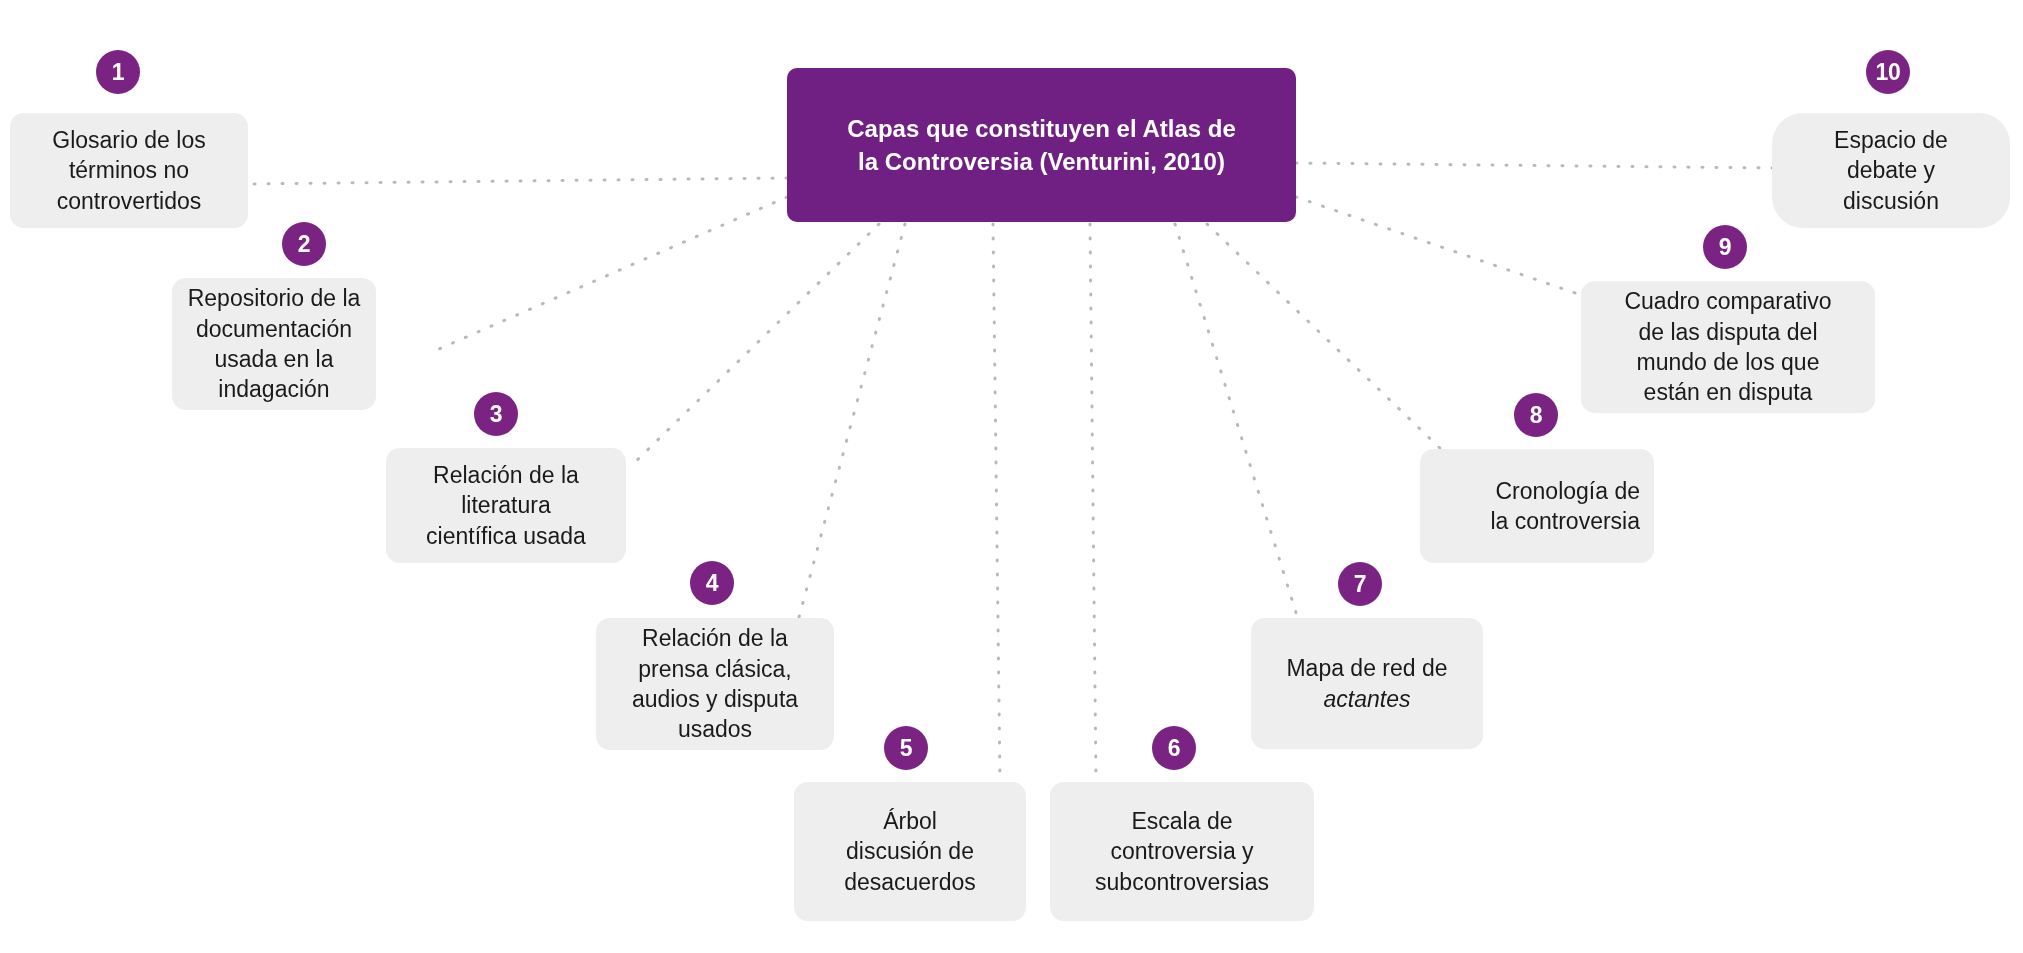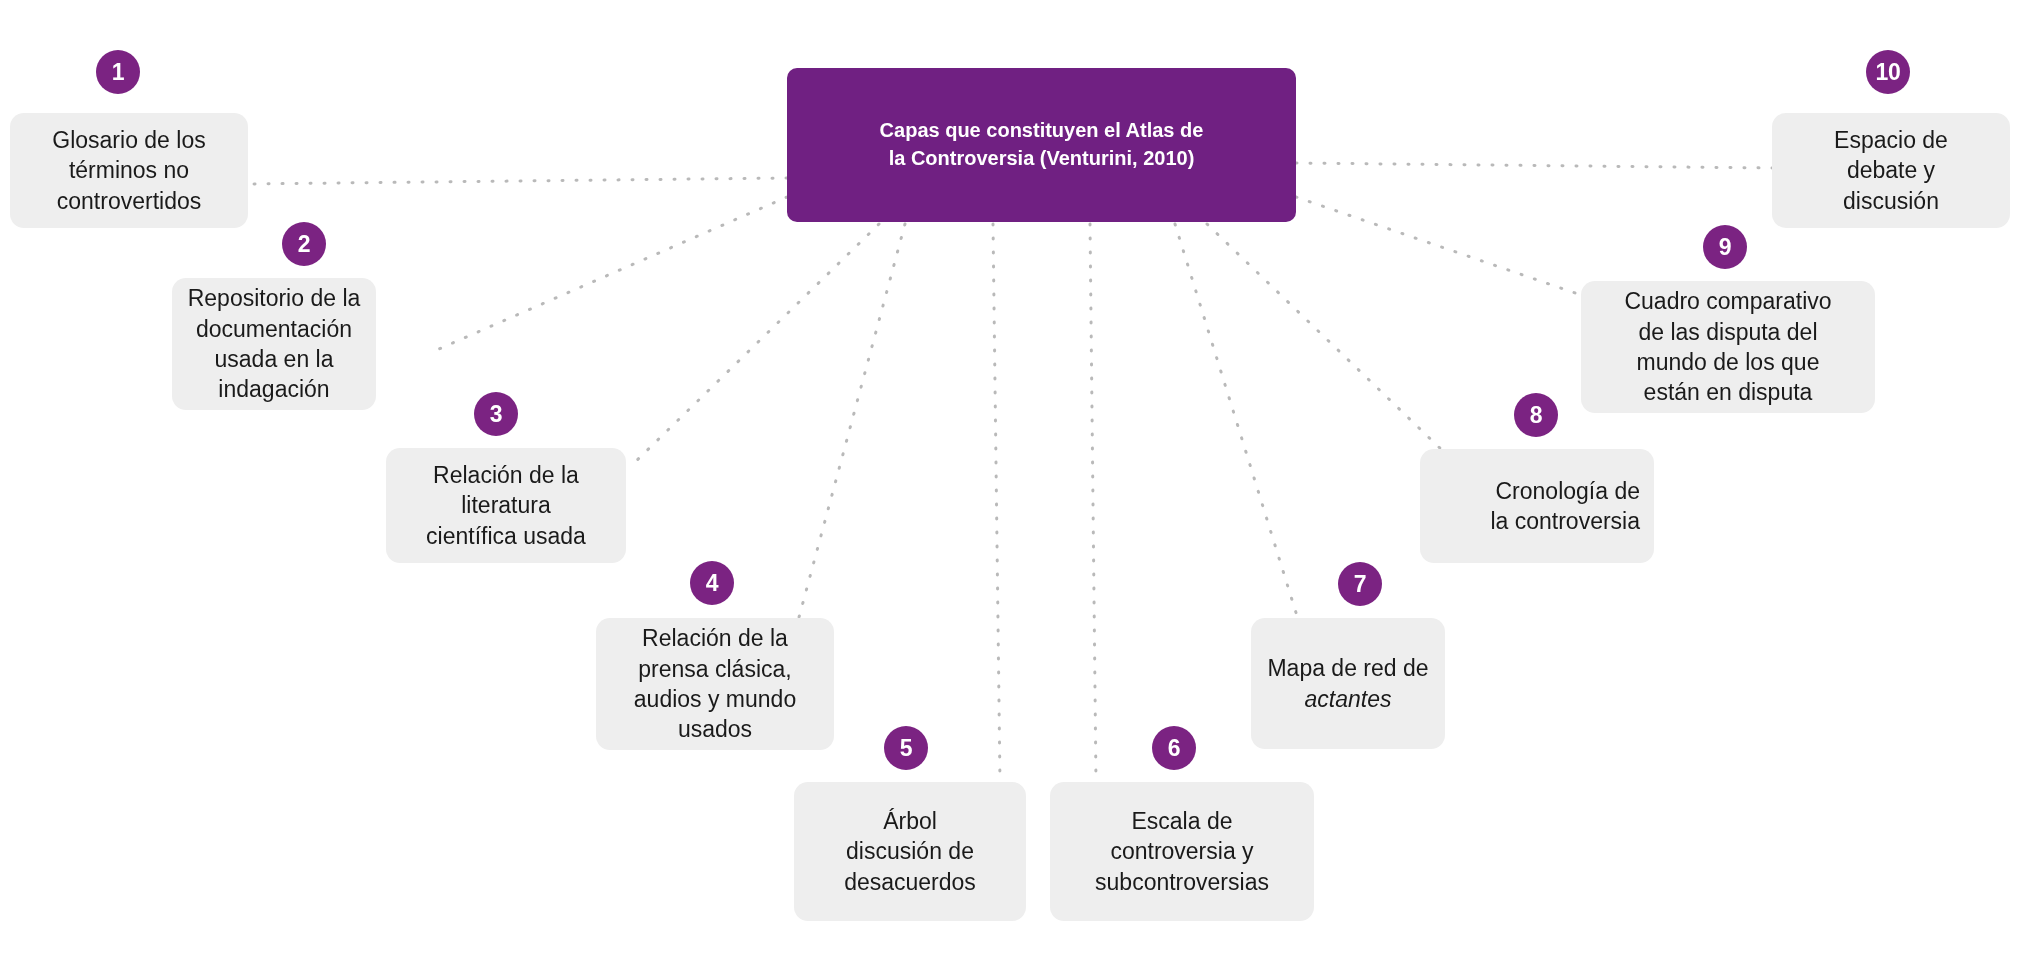--- a/index.html
+++ b/index.html
@@ -72,21 +72,21 @@
     background: #702082;
     border-radius: 10px;
     display: flex;
     align-items: center;
     justify-content: center;
     text-align: center;
     padding: 10px 34px;
   }
   #central-node .central-label {
     color: #ffffff;
-    font-size: 20px;
+    font-size: 24px;
     font-weight: bold;
     line-height: 1.38;
   }
 </style>
 </head>
 <body>
 
 <div id="diagram">
 
   <svg id="connector-layer" viewBox="0 0 2023 953" xmlns="http://www.w3.org/2000/svg">
@@ -145,21 +145,21 @@
     </span>
   </div>
 
   <div class="badge" style="left:690px; top:561px;">
     <span>4</span>
   </div>
   <div class="node" style="left:596px; top:618px; width:238px; height:132px;">
     <span class="node-label">
       <span>Relación de la</span><br>
       <span>prensa clásica,</span><br>
-      <span>audios y mundo</span><br>
+      <span>audios y disputa</span><br>
       <span>usados</span>
     </span>
   </div>
 
   <div class="badge" style="left:884px; top:726px;">
     <span>5</span>
   </div>
   <div class="node" style="left:794px; top:782px; width:232px; height:139px;">
     <span class="node-label">
       <span>Árbol</span><br>
@@ -175,21 +175,21 @@
     <span class="node-label">
       <span>Escala de</span><br>
       <span>controversia y</span><br>
       <span>subcontroversias</span>
     </span>
   </div>
 
   <div class="badge" style="left:1338px; top:562px;">
     <span>7</span>
   </div>
-  <div class="node" style="left:1251px; top:618px; width:194px; height:131px;">
+  <div class="node" style="left:1251px; top:618px; width:232px; height:131px;">
     <span class="node-label">
       <span>Mapa de red de</span><br>
       <em>actantes</em>
     </span>
   </div>
 
   <div class="badge" style="left:1514px; top:393px;">
     <span>8</span>
   </div>
   <div class="node" style="left:1420px; top:449px; width:234px; height:114px;text-align:right;">
@@ -207,21 +207,21 @@
       <span>Cuadro comparativo</span><br>
       <span>de las disputa del</span><br>
       <span>mundo de los que</span><br>
       <span>están en disputa</span>
     </span>
   </div>
 
   <div class="badge" style="left:1866px; top:50px;">
     <span>10</span>
   </div>
-  <div class="node" style="left:1772px; top:113px; width:238px; height:115px;">
+  <div class="node" style="left:1772px; top:113px; width:238px; height:115px;border-radius:31px;">
     <span class="node-label">
       <span>Espacio de</span><br>
       <span>debate y</span><br>
       <span>discusión</span>
     </span>
   </div>
 
 </div>
 
 </body></html>

